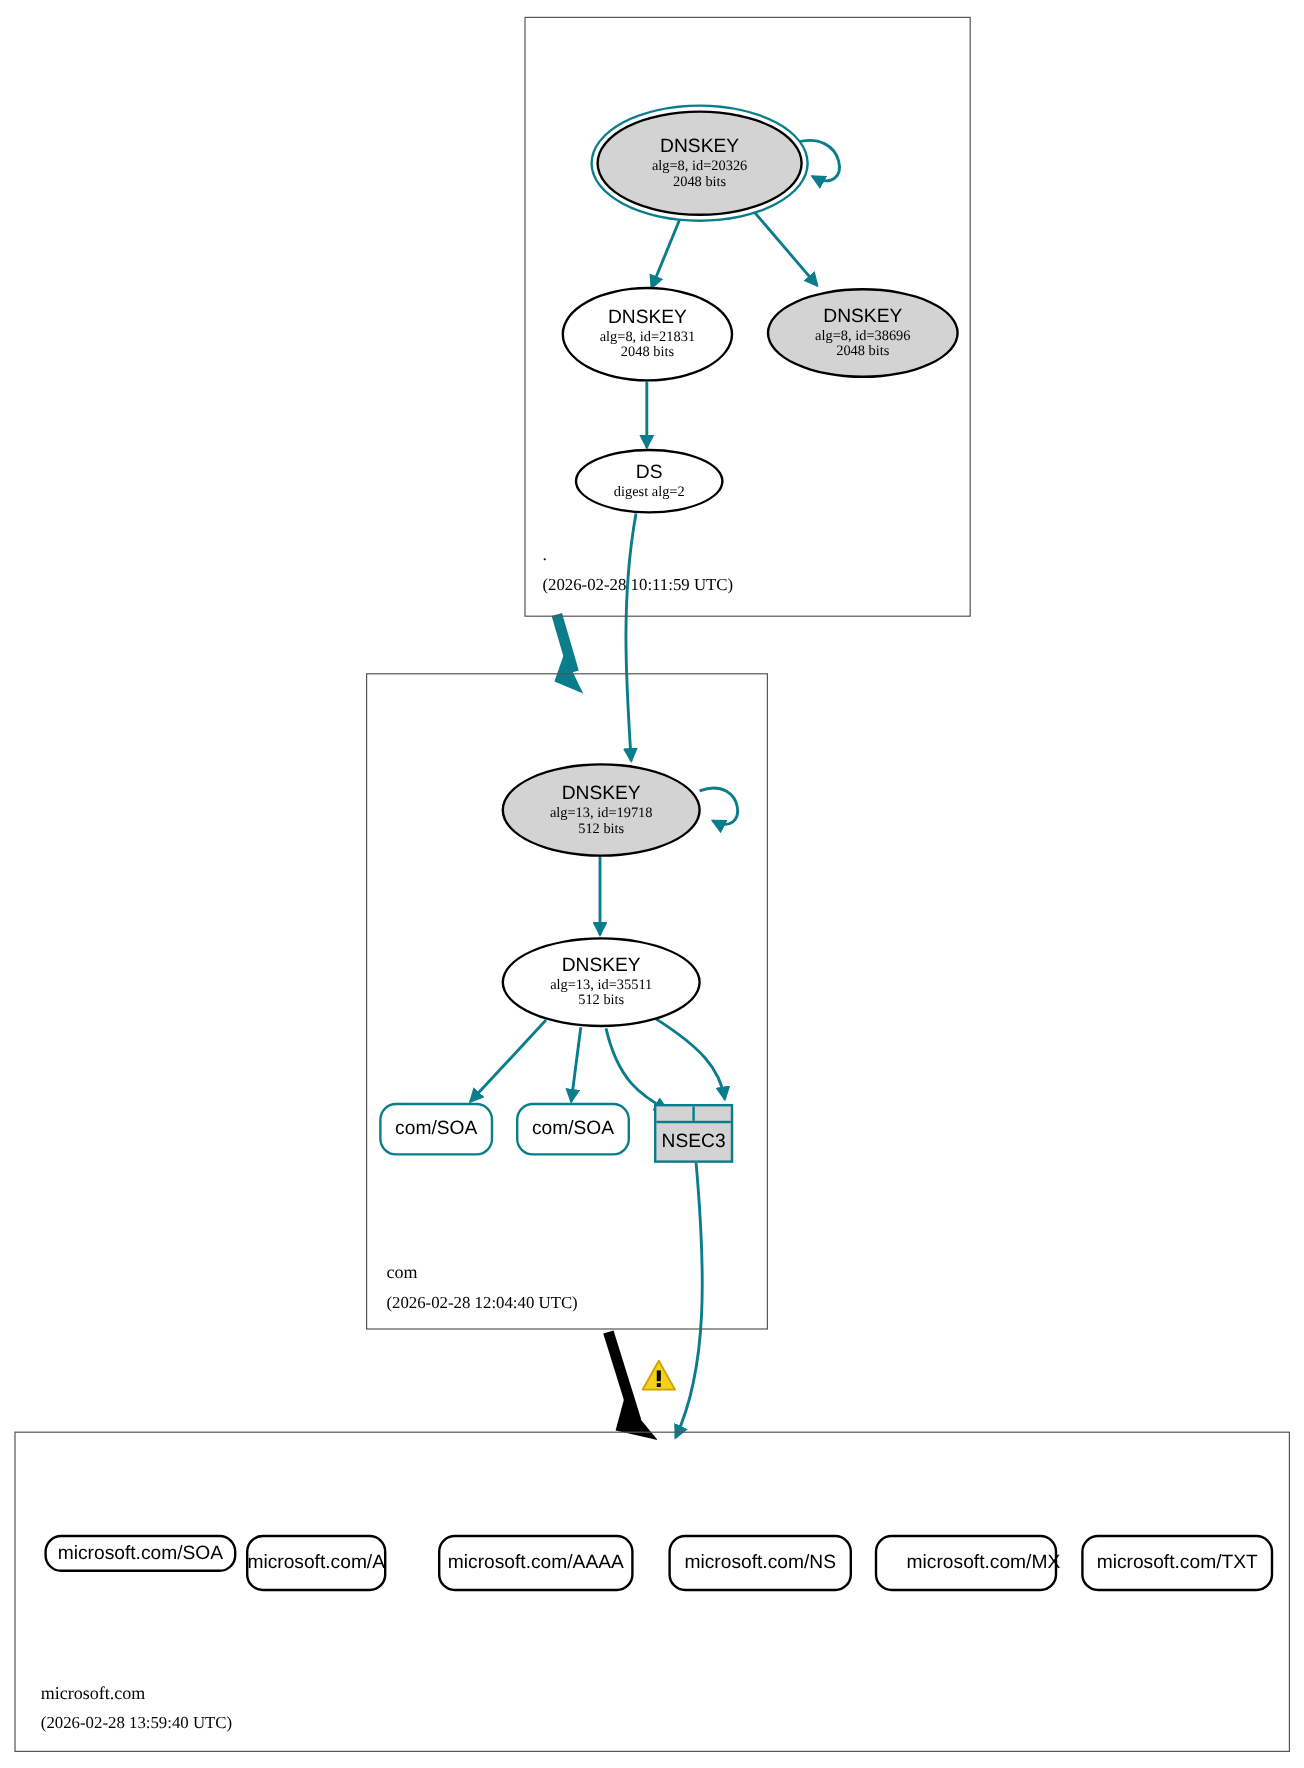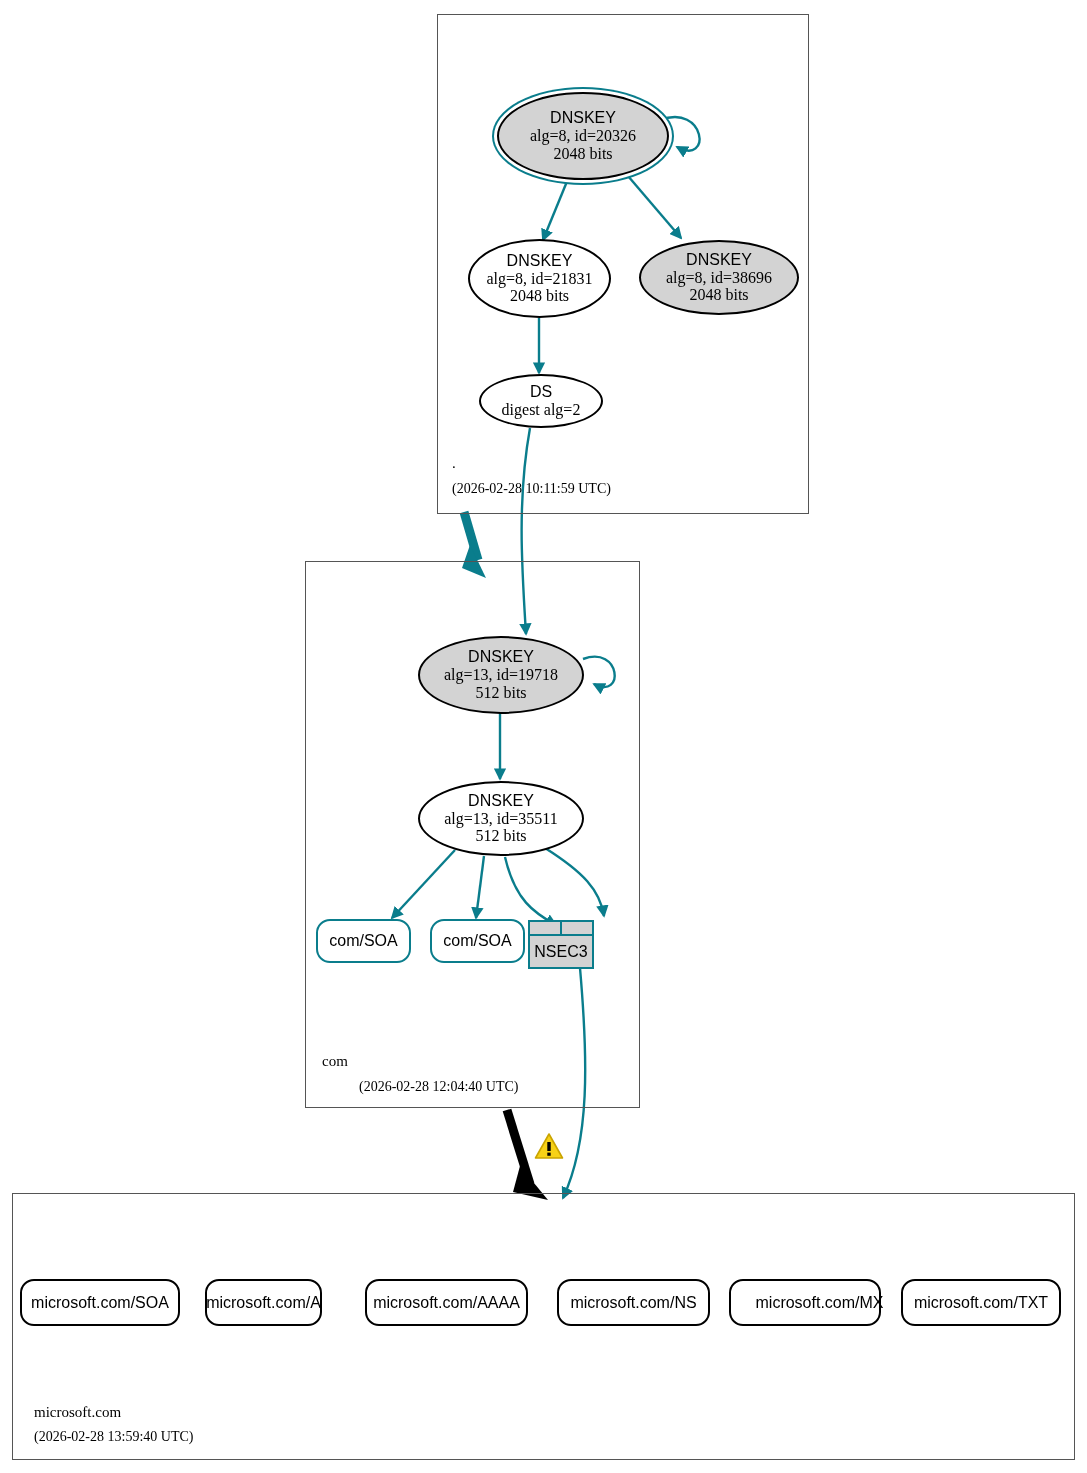--- a/index.html
+++ b/index.html
@@ -55,21 +55,21 @@
   .filled { background: #d3d3d3; }
   .unfilled { background: #ffffff; }
 
   .node .main {
     font-family: "Liberation Sans", sans-serif;
     font-size: 16px;
     color: #000000;
   }
   .node .sub {
     font-family: "Liberation Serif", serif;
-    font-size: 16px;
+    font-size: 12px;
     color: #000000;
   }
 
   .rrset {
     border: 2px solid #0a7d8c;
     border-radius: 14px;
     background: #ffffff;
   }
   .rrset .main {
     font-family: "Liberation Sans", sans-serif;
@@ -171,21 +171,21 @@
     <path d="M 520 1166 L 548 1200 L 513 1192 Z" fill="#000000"></path>
   </g>
 </svg>
 
 <div class="zone-box" style="left:437px; top:14px; width:372px; height:500px;"></div>
 <div class="zone-label zone-name" style="left:452px; top:455px;">.</div>
 <div class="zone-label zone-time" style="left:452px; top:481px;text-align:center;">(2026-02-28 10:11:59 UTC)</div>
 
 <div class="zone-box" style="left:305px; top:561px; width:335px; height:547px;"></div>
 <div class="zone-label zone-name" style="left:322px; top:1053px;">com</div>
-<div class="zone-label zone-time" style="left:322px; top:1079px;margin-left:37px;">(2026-02-28 12:04:40 UTC)</div>
+<div class="zone-label zone-time" style="left:322px; top:1079px;">(2026-02-28 12:04:40 UTC)</div>
 
 <div class="zone-box" style="left:12px; top:1193px; width:1063px; height:267px;"></div>
 <div class="zone-label zone-name" style="left:34px; top:1404px;">microsoft.com</div>
 <div class="zone-label zone-time" style="left:34px; top:1429px;">(2026-02-28 13:59:40 UTC)</div>
 
 <div class="node ellipse dbl filled" style="left:497px; top:92px; width:172px; height:88px;">
   <div class="main">DNSKEY</div>
   <div class="sub">alg=8, id=20326</div>
   <div class="sub">2048 bits</div>
 </div>
@@ -220,37 +220,37 @@
 </div>
 
 <div class="node rrset" style="left:316px; top:919px; width:95px; height:44px;">
   <div class="main">com/SOA</div>
 </div>
 
 <div class="node rrset" style="left:430px; top:919px; width:95px; height:44px;">
   <div class="main">com/SOA</div>
 </div>
 
-<div class="nsec3" style="left:528px; top:920px; width:66px; height:49px;">
+<div class="nsec3" style="left:545px; top:920px; width:66px; height:49px;">
   <div class="nsec3-top">
     <div class="nsec3-cell"></div>
     <div class="nsec3-cell"></div>
   </div>
   <div class="nsec3-body main">NSEC3</div>
 </div>
 
 <div class="warn-icon" style="left:534px; top:1132px; width:30px; height:28px;">
   <svg viewBox="0 0 30 28" width="30" height="28" xmlns="http://www.w3.org/2000/svg">
     <path d="M15 2 L28.5 26 L1.5 26 Z" fill="#f7d117" stroke="#caa400" stroke-width="1.6" stroke-linejoin="round"></path>
     <rect x="13.3" y="10" width="3.4" height="9" fill="#000000"></rect>
     <rect x="13.3" y="20.6" width="3.4" height="3.2" fill="#000000"></rect>
   </svg>
 </div>
 
-<div class="node rrset-black" style="left:20px; top:1279px; width:160px; height:47px;text-align:center;">
+<div class="node rrset-black" style="left:37px; top:1279px; width:160px; height:31px;text-align:center;">
   <div class="main">microsoft.com/SOA</div>
 </div>
 
 <div class="node rrset-black" style="left:205px; top:1279px; width:117px; height:47px;">
   <div class="main">microsoft.com/A</div>
 </div>
 
 <div class="node rrset-black" style="left:365px; top:1279px; width:163px; height:47px;">
   <div class="main">microsoft.com/AAAA</div>
 </div>

